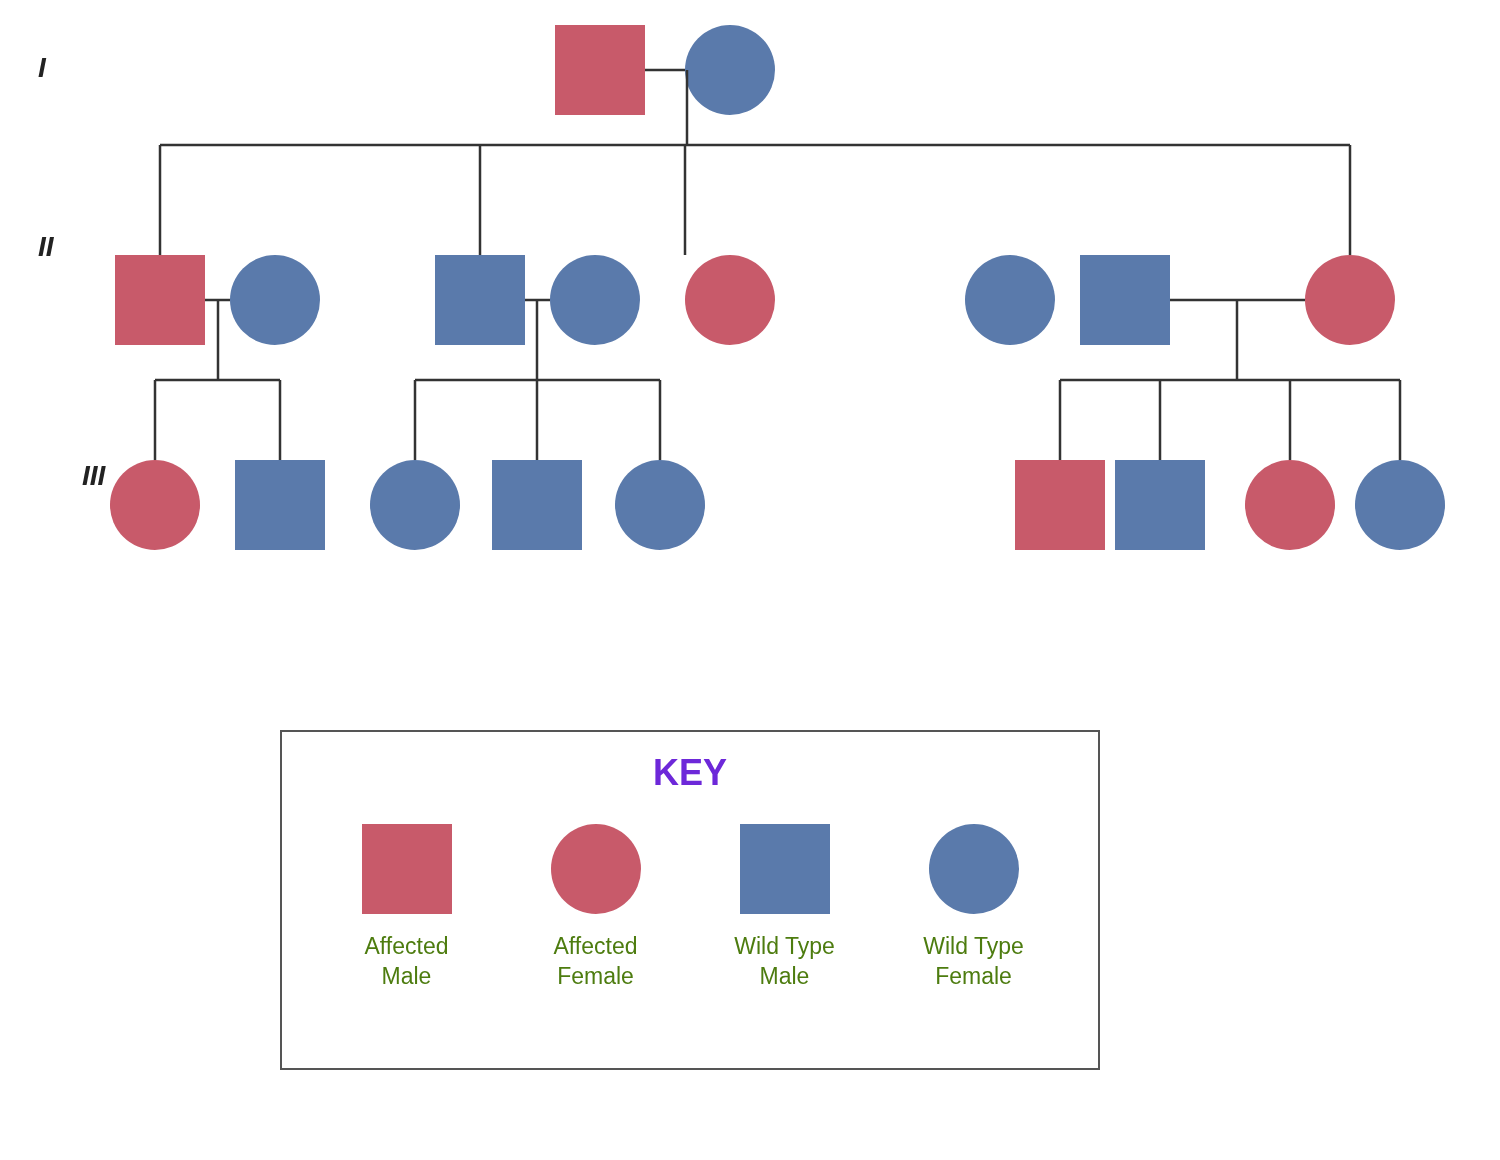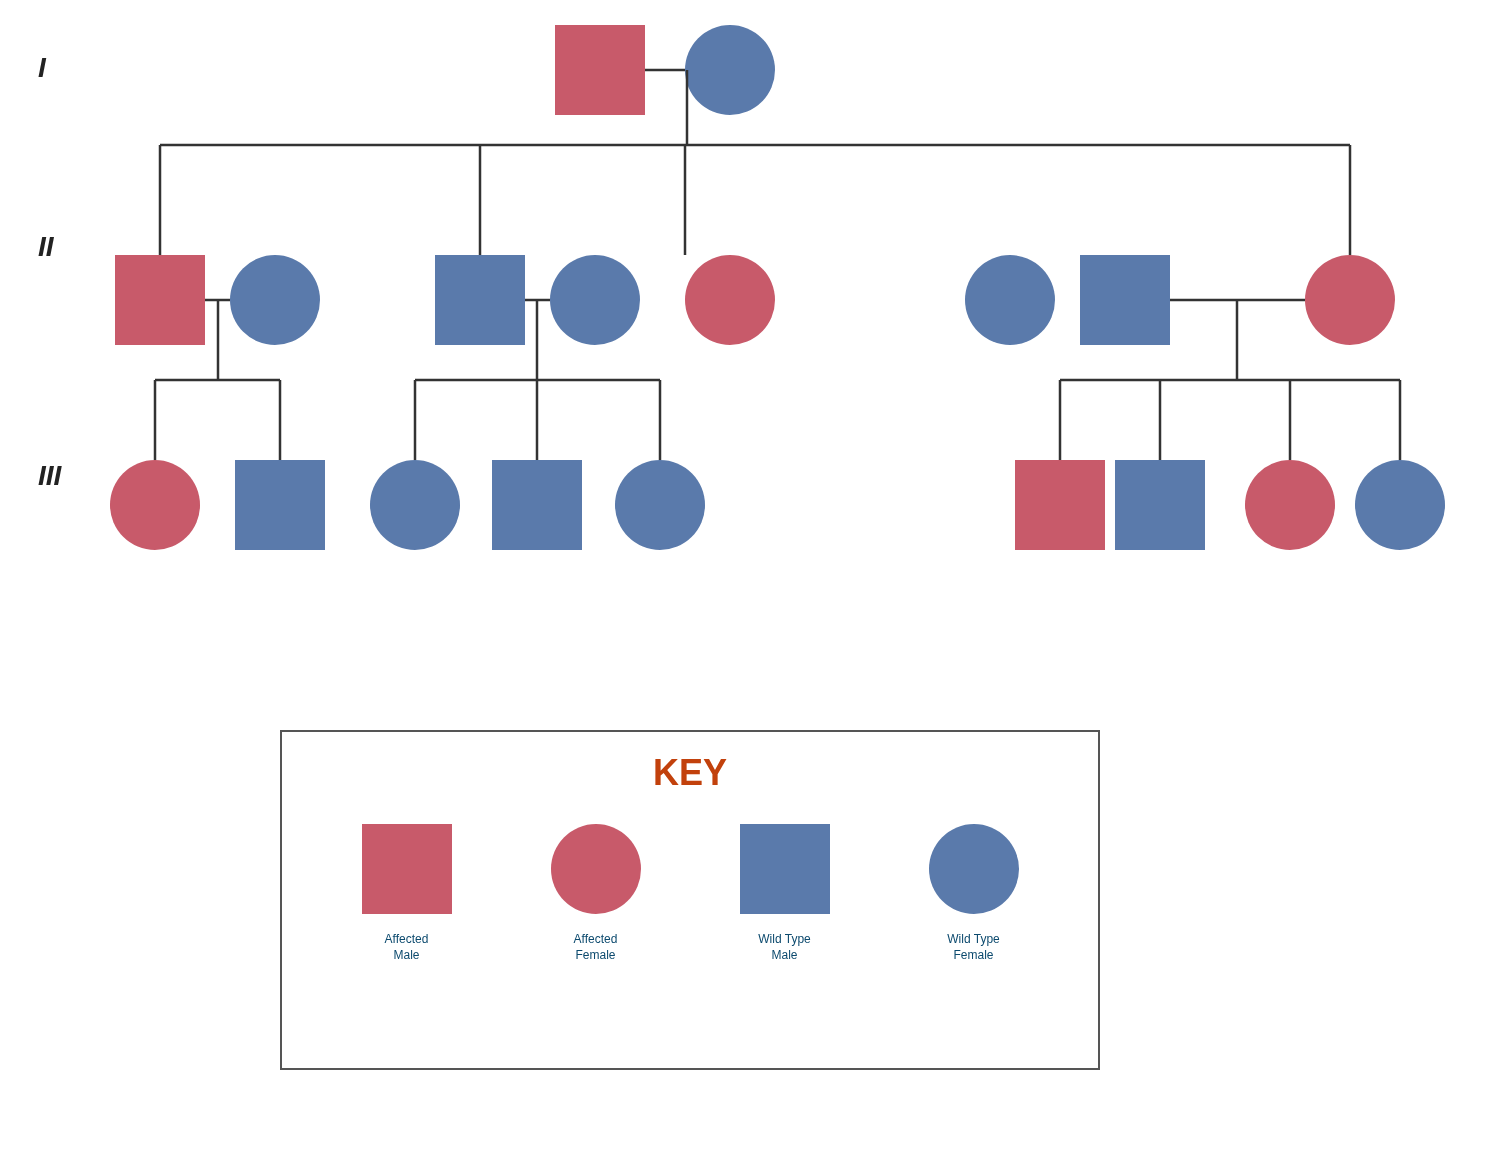--- a/index.html
+++ b/index.html
@@ -20,60 +20,60 @@
     .generation-label {
       position: absolute;
       font-size: 28px;
       font-weight: bold;
       font-style: italic;
       color: #222;
       left: 38px;
     }
     #label-I { top: 52px; }
     #label-II { top: 231px; }
-    #label-III { top: 460px; }
+    #label-III { top: 460px; margin-left: 44px; }
 
     
     #key-box {
       position: absolute;
       top: 730px;
       left: 280px;
       width: 820px;
       height: 340px;
       border: 2px solid #555;
       background: #fff;
     }
     #key-title {
       text-align: center;
       font-size: 36px;
       font-weight: bold;
       margin-top: 20px;
       margin-bottom: 30px;
-      color: #c2410c;
+      color: #6d28d9;
     }
     #key-items {
       display: flex;
       justify-content: space-around;
       align-items: flex-start;
       padding: 0 30px;
     }
     .key-item {
       display: flex;
       flex-direction: column;
       align-items: center;
       width: 150px;
     }
     .key-shape {
       margin-bottom: 14px;
     }
     .key-label {
       text-align: center;
-      font-size: 12px;
+      font-size: 23px;
       line-height: 1.3;
-      color: #0c4a6e;
+      color: #4d7c0f;
     }
     .sq {
       display: inline-block;
       width: 90px;
       height: 90px;
     }
     .ci {
       display: inline-block;
       width: 90px;
       height: 90px;

